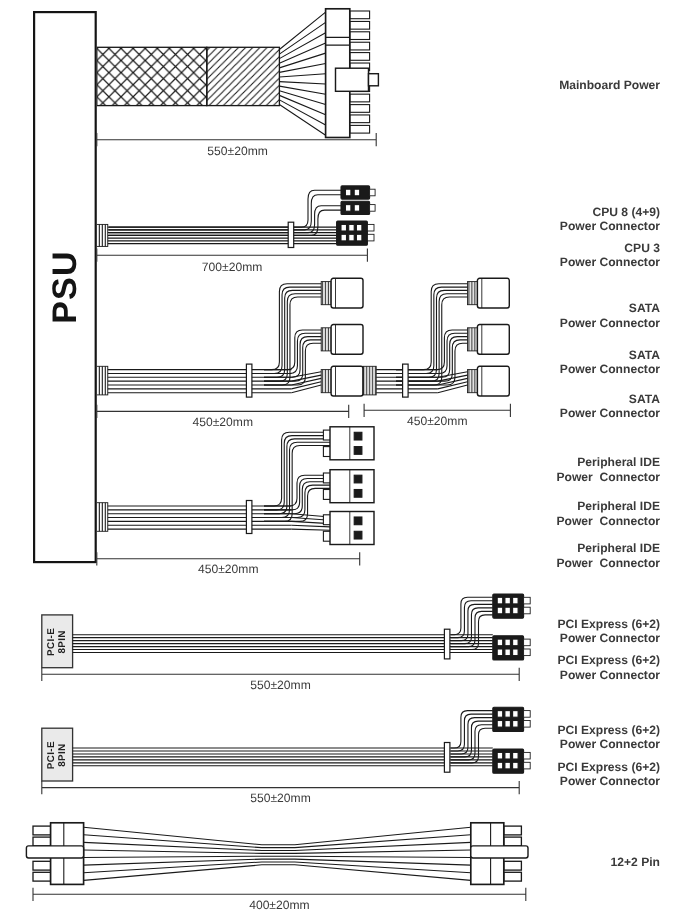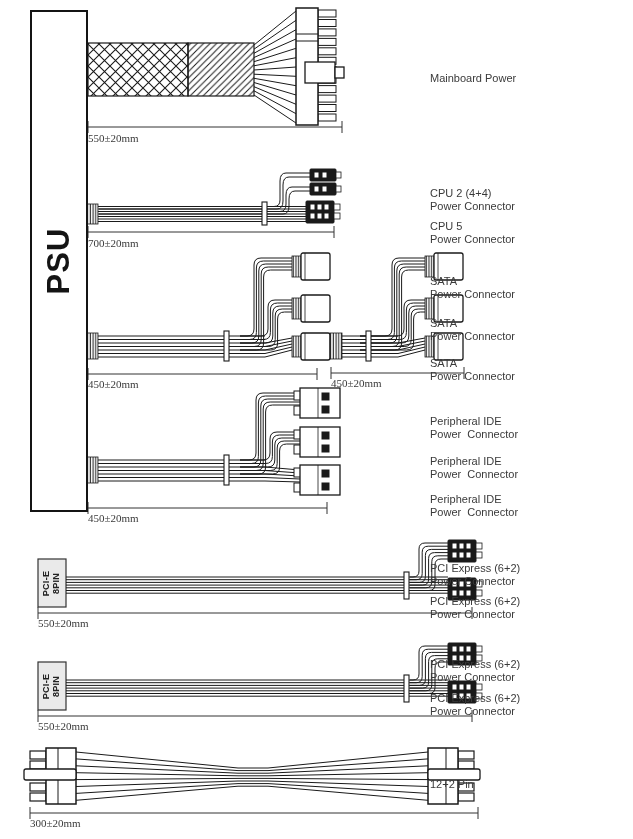--- a/index.html
+++ b/index.html
@@ -11,25 +11,25 @@
   .psu-box {
     position:absolute; left:30px; top:10px; width:58px; height:502px;
     box-sizing:border-box; border:2.5px solid #141414; background:#ffffff;
     display:flex; align-items:center; justify-content:center;
   }
   .psu-box span {
     transform:rotate(-90deg); font-size:31px; font-weight:600;
     letter-spacing:1px; color:#141414; white-space:nowrap;
   }
   .dim {
-    position:absolute; text-align:left; font-size:11px; color:#3a3a3a;font-family:Liberation Serif, serif;
+    position:absolute; text-align:center; font-size:11px; color:#3a3a3a;
   }
   .clabel {
-    position:absolute; right:33px; width:170px; 
-    font-size:11px; line-height:13px; color:#3a3a3a; font-weight:400;
+    position:absolute; right:33px; width:170px; text-align:right;
+    font-size:11px; line-height:13px; color:#3a3a3a; font-weight:700;
     white-space:pre-wrap;
   }
   .vplug {
     position:absolute; left:38px; width:28px; height:48px;
     display:flex; align-items:center; justify-content:center;
   }
   .vplug span {
     transform:rotate(-90deg); font-size:9px; line-height:9.5px;
     font-weight:bold; color:#222222; white-space:pre; text-align:center;
     letter-spacing:0.3px;
@@ -248,30 +248,30 @@
 8PIN</span>
 </div>
 
 <div class="dim" style="left:88px;top:132px;width:256px">550±20mm</div>
 <div class="dim" style="left:88px;top:237px;width:246px">700±20mm</div>
 <div class="dim" style="left:88px;top:378px;width:229px">450±20mm</div>
 <div class="dim" style="left:331px;top:377px;width:133px">450±20mm</div>
 <div class="dim" style="left:88px;top:512px;width:239px">450±20mm</div>
 <div class="dim" style="left:38px;top:617px;width:434px">550±20mm</div>
 <div class="dim" style="left:38px;top:720px;width:434px">550±20mm</div>
-<div class="dim" style="left:30px;top:817px;width:448px">300±20mm</div>
+<div class="dim" style="left:30px;top:817px;width:448px">400±20mm</div>
 
 <div class="clabel" style="top:46px">
   <div>Mainboard Power</div>
 </div>
 <div class="clabel" style="top:161px">
-  <div>CPU 2 (4+4)</div><div>Power Connector</div>
+  <div>CPU 8 (4+9)</div><div>Power Connector</div>
 </div>
 <div class="clabel" style="top:194px">
-  <div>CPU 5</div><div>Power Connector</div>
+  <div>CPU 3</div><div>Power Connector</div>
 </div>
 <div class="clabel" style="top:249px">
   <div>SATA</div><div>Power Connector</div>
 </div>
 <div class="clabel" style="top:291px">
   <div>SATA</div><div>Power Connector</div>
 </div>
 <div class="clabel" style="top:331px">
   <div>SATA</div><div>Power Connector</div>
 </div>

